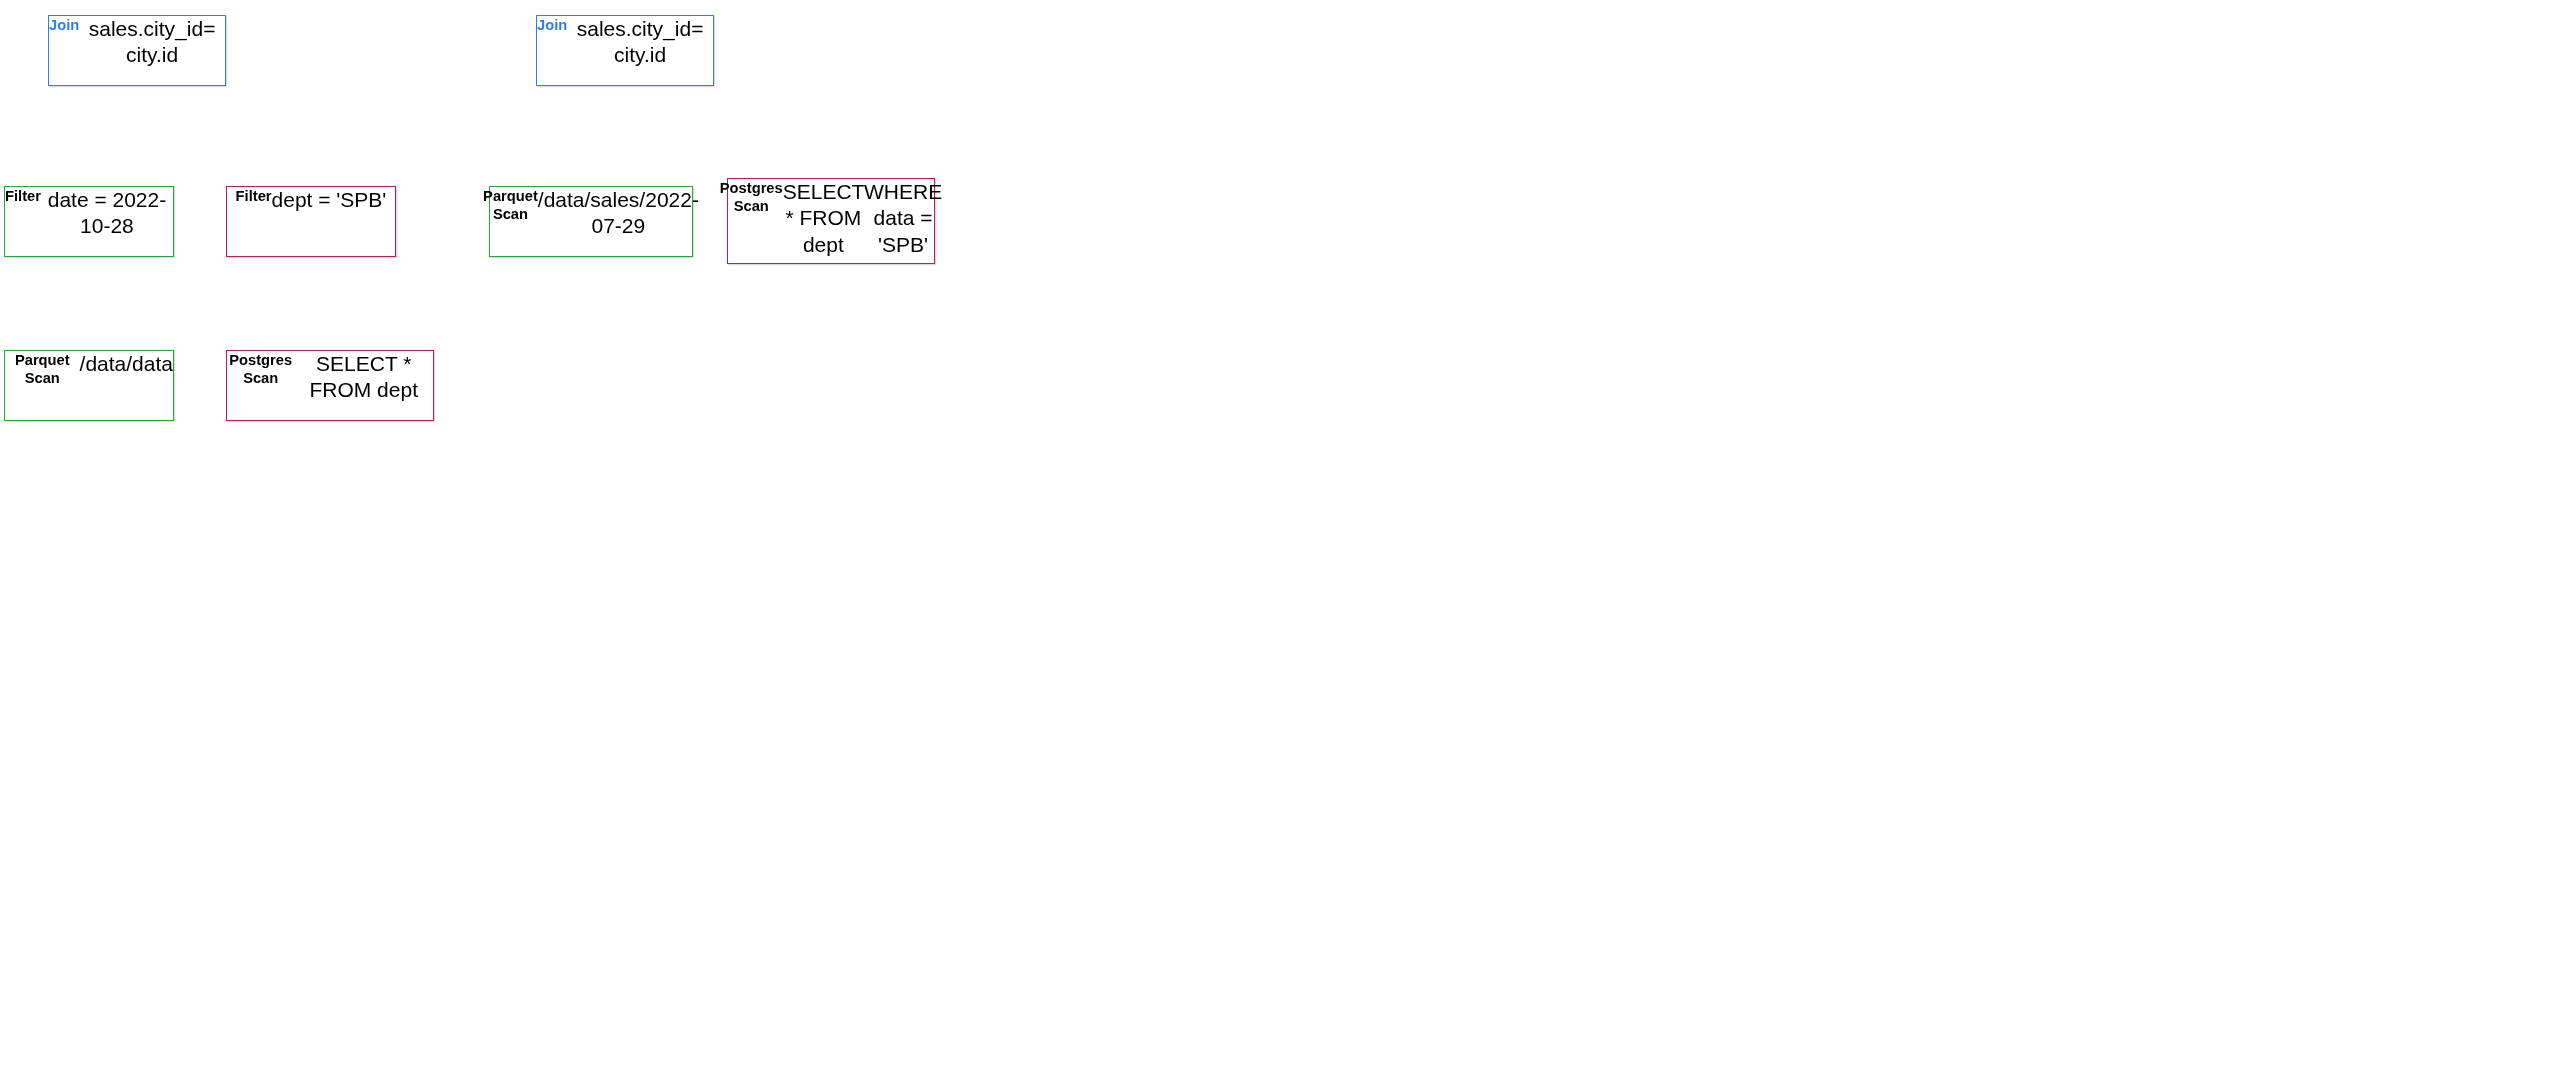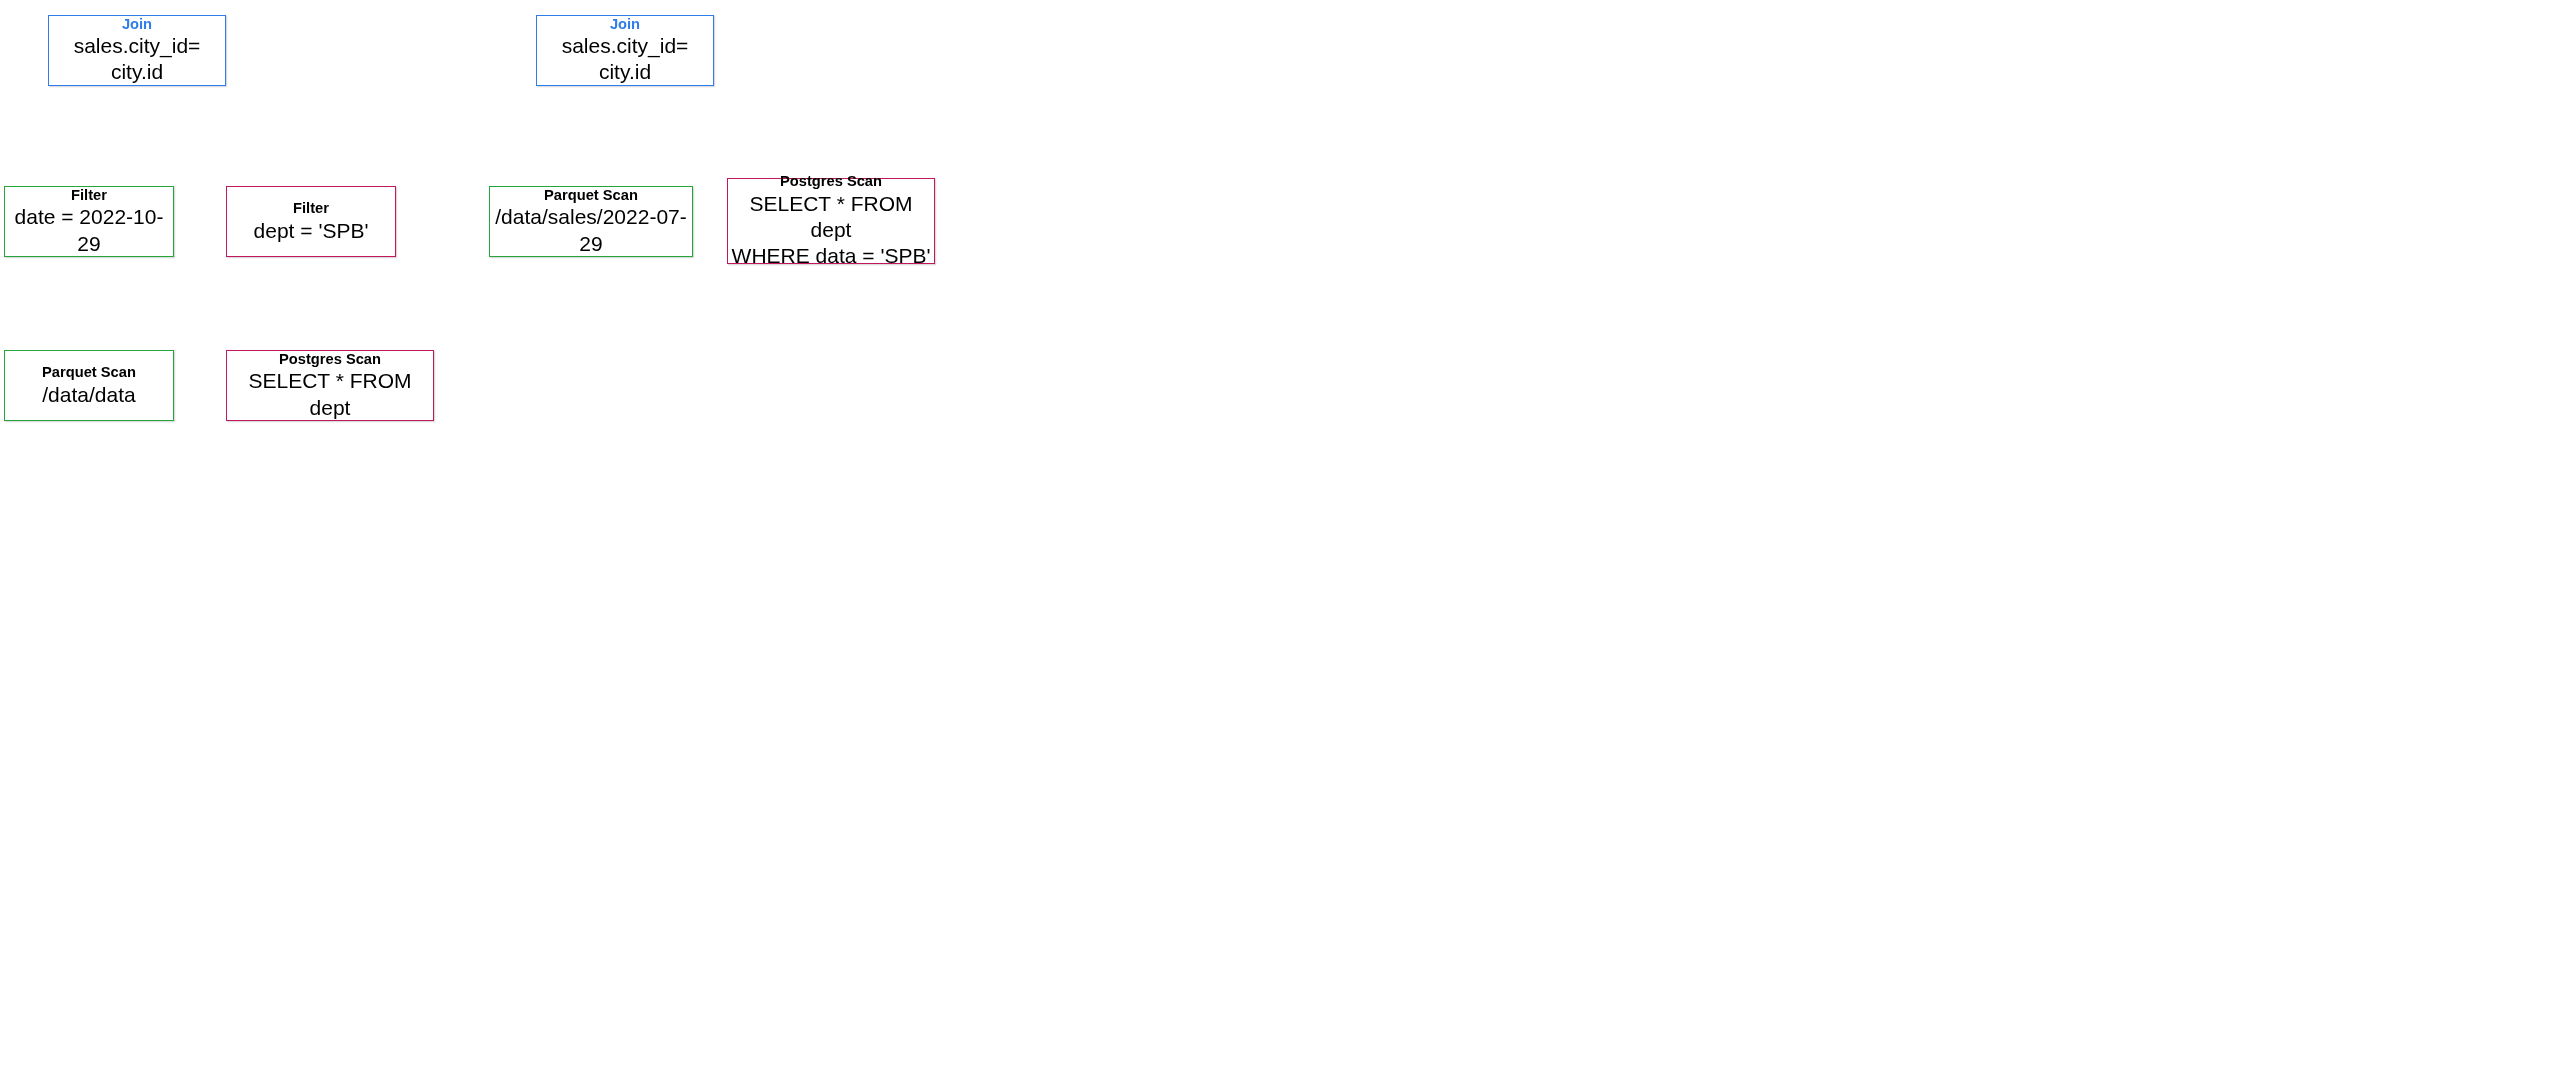--- a/index.html
+++ b/index.html
@@ -11,21 +11,21 @@
   .canvas {
     position: relative;
     width: 1030px;
     height: 433px;
   }
   .node {
     position: absolute;
     background: #fff;
     text-align: center;
     display: flex;
-    flex-direction: column;
+    flex-direction: row;
     justify-content: center;
     box-sizing: border-box;
     box-shadow: 1.3px 1.3px 1.3px rgba(0,0,0,0.18);
     line-height: 1.25;
   }
   .node .title {
     font-weight: 700;
     font-size: 14.7px;
   }
   .node .sub {
@@ -57,21 +57,21 @@
       <g transform="scale(2.5)"></g>
     </svg>
 
   <div class="node blue" style="left:48px; top:14.7px; width:178px; height:71px;">
     <div class="title">Join</div>
     <div class="sub">sales.city_id= city.id</div>
   </div>
 
   <div class="node green" style="left:4px; top:186px; width:170px; height:71px;">
     <div class="title">Filter</div>
-    <div class="sub">date = 2022-10-29</div>
+    <div class="sub">date = 2022-10-28</div>
   </div>
 
   <div class="node pink" style="left:226px; top:186px; width:170px; height:71px;">
     <div class="title">Filter</div>
     <div class="sub">dept = 'SPB'</div>
   </div>
 
   <div class="node green" style="left:4px; top:350px; width:170px; height:71px;">
     <div class="title">Parquet Scan</div>
     <div class="sub">/data/data</div>

